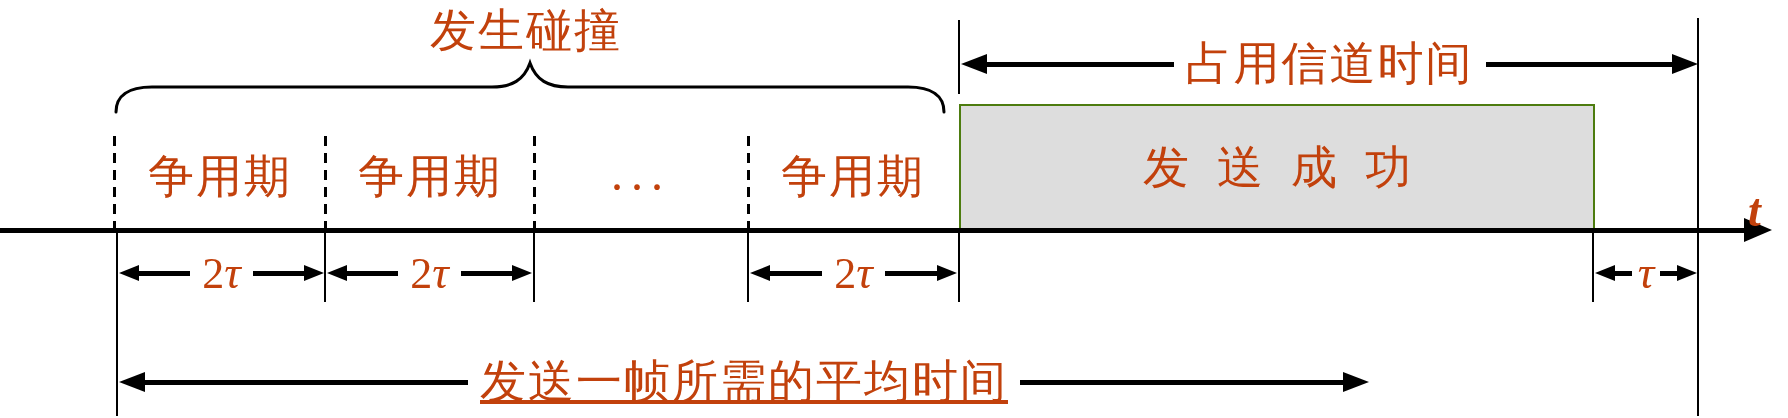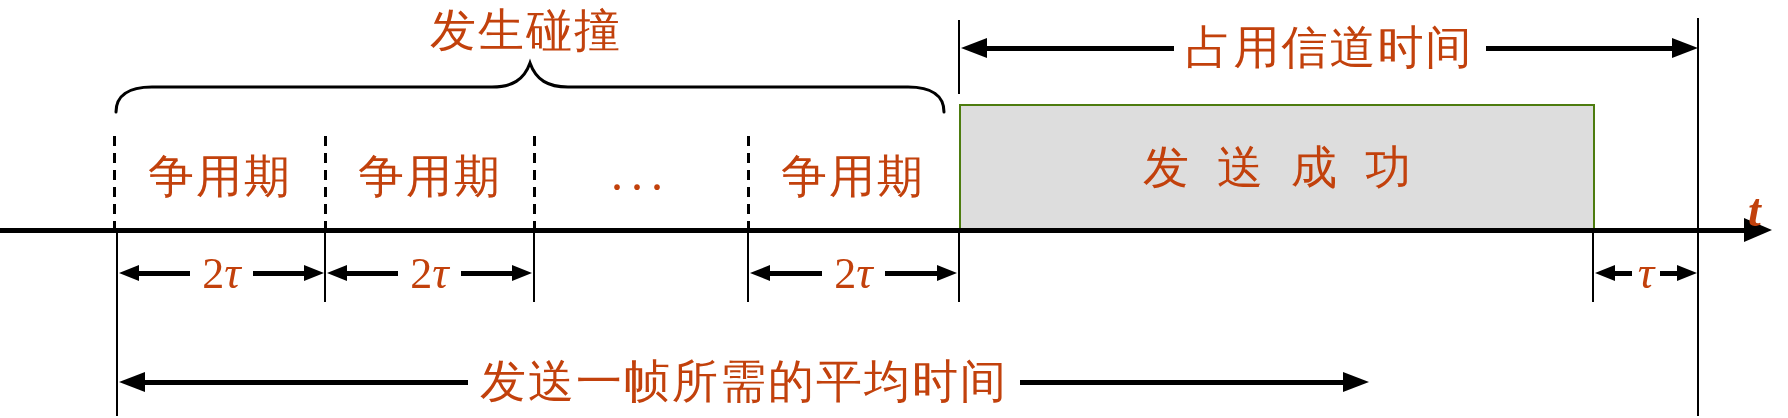--- a/index.html
+++ b/index.html
@@ -59,21 +59,21 @@
 
 <div id="canvas">
 
   <div class="abs cn center" style="left:376px;top:0px;width:300px;">发生碰撞</div>
 
   <svg class="abs" style="left:100px;top:55px;" width="860" height="65" viewBox="0 0 860 65">
     <path d="M 16 57 C 16 41 28 32 52 32 L 392 32 C 412 32 424 25 430 8 C 436 25 448 32 468 32 L 808 32 C 832 32 844 41 844 57" fill="none" stroke="#000" stroke-width="3" stroke-linecap="round"></path>
   </svg>
 
   <div class="abs tick" style="left:958px;top:20px;height:74px;"></div>
-  <div class="abs dim" style="left:961px;top:28px;width:737px;height:40px;">
+  <div class="abs dim" style="left:961px;top:44px;width:737px;height:40px;">
     <span class="head-l"></span>
     <span class="seg"></span>
     <span class="lbl cn">占用信道时间</span>
     <span class="seg"></span>
     <span class="head-r"></span>
   </div>
 
   <div class="abs dashed-v" style="left:113px;top:136px;height:97px;"></div>
   <div class="abs dashed-v" style="left:324px;top:136px;height:97px;"></div>
   <div class="abs dashed-v" style="left:533px;top:136px;height:97px;"></div>
@@ -124,21 +124,21 @@
 
 
   <div class="abs dim small" style="left:1595px;top:254px;width:102px;height:38px;">
     <span class="head-l"></span>
     <span class="seg"></span>
     <span class="lbl math" style="padding:0 6px;">τ</span>
     <span class="seg"></span>
     <span class="head-r"></span>
   </div>
 
-  <div class="abs dim" style="left:119px;top:360px;width:1250px;height:44px;">
+  <div class="abs dim" style="left:119px;top:360px;width:1250px;height:44px;text-decoration:underline;">
     <span class="head-l"></span>
     <span class="seg"></span>
     <span class="lbl cn">发送一帧所需的平均时间</span>
     <span class="seg"></span>
     <span class="head-r"></span>
   </div>
 
 </div>
 
 </body></html>

